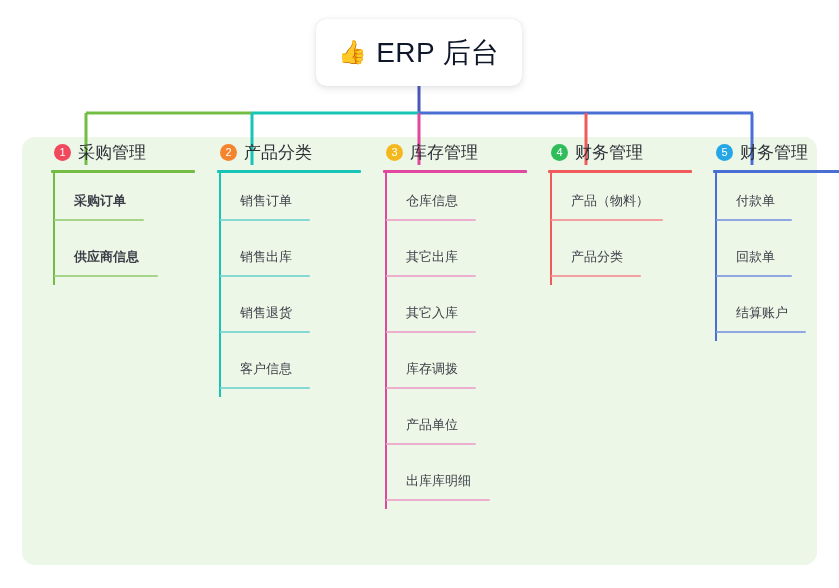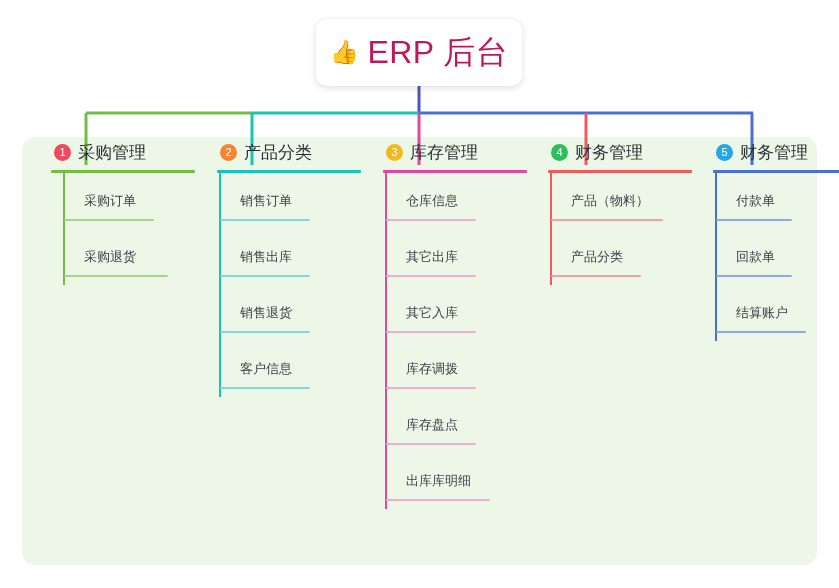--- a/index.html
+++ b/index.html
@@ -38,22 +38,22 @@
   .root-inner {
     display: flex;
     align-items: center;
     gap: 9px;
   }
   .root-emoji {
     font-size: 23px;
     line-height: 1;
   }
   .root-title {
-    font-size: 32px;
-    color: #be185d;
+    font-size: 28px;
+    color: #0f172a;
     letter-spacing: 0.4px;
     white-space: nowrap;
   }
 
   
   #connectors {
     position: absolute;
     left: 0;
     top: 0;
     width: 839px;
@@ -169,29 +169,29 @@
     </div>
   </div>
 
   <div class="columns">
       <div class="column" style="left: 38px; width: 150px;">
         <div class="col-head">
           <span class="badge" style="background: rgb(240, 72, 92);">1</span>
           <span class="col-title">采购管理</span>
         </div>
         <div class="col-rule" style="background: rgb(116, 189, 69); width: 144px; margin-left: 13px;"></div>
-        <div class="leaves" style="margin-left: 25px;">
+        <div class="leaves" style="margin-left: 15px; font-weight: bold;">
           <div class="leaf">
             <div class="leaf-spine" style="background: rgb(116, 189, 69);"></div>
             <div class="leaf-label">采购订单</div>
             <div class="leaf-rule" style="background: rgb(166, 212, 137); width: 90px;"></div>
           </div>
           <div class="leaf">
             <div class="leaf-spine" style="background: rgb(116, 189, 69);"></div>
-            <div class="leaf-label">采购退货</div>
+            <div class="leaf-label">供应商信息</div>
             <div class="leaf-rule" style="background: rgb(166, 212, 137); width: 104px;"></div>
           </div>
         </div>
       </div>
       <div class="column" style="left: 204px; width: 150px;">
         <div class="col-head">
           <span class="badge" style="background: rgb(245, 132, 46);">2</span>
           <span class="col-title">产品分类</span>
         </div>
         <div class="col-rule" style="background: rgb(23, 196, 182); width: 144px; margin-left: 13px;"></div>
@@ -240,21 +240,21 @@
             <div class="leaf-label">其它入库</div>
             <div class="leaf-rule" style="background: rgb(237, 175, 208); width: 90px;"></div>
           </div>
           <div class="leaf">
             <div class="leaf-spine" style="background: rgb(224, 71, 158);"></div>
             <div class="leaf-label">库存调拨</div>
             <div class="leaf-rule" style="background: rgb(237, 175, 208); width: 90px;"></div>
           </div>
           <div class="leaf">
             <div class="leaf-spine" style="background: rgb(224, 71, 158);"></div>
-            <div class="leaf-label">库存盘点</div>
+            <div class="leaf-label">产品单位</div>
             <div class="leaf-rule" style="background: rgb(237, 175, 208); width: 90px;"></div>
           </div>
           <div class="leaf">
             <div class="leaf-spine" style="background: rgb(224, 71, 158);"></div>
             <div class="leaf-label">出库库明细</div>
             <div class="leaf-rule" style="background: rgb(237, 175, 208); width: 104px;"></div>
           </div>
         </div>
       </div>
       <div class="column" style="left: 535px; width: 150px;">

